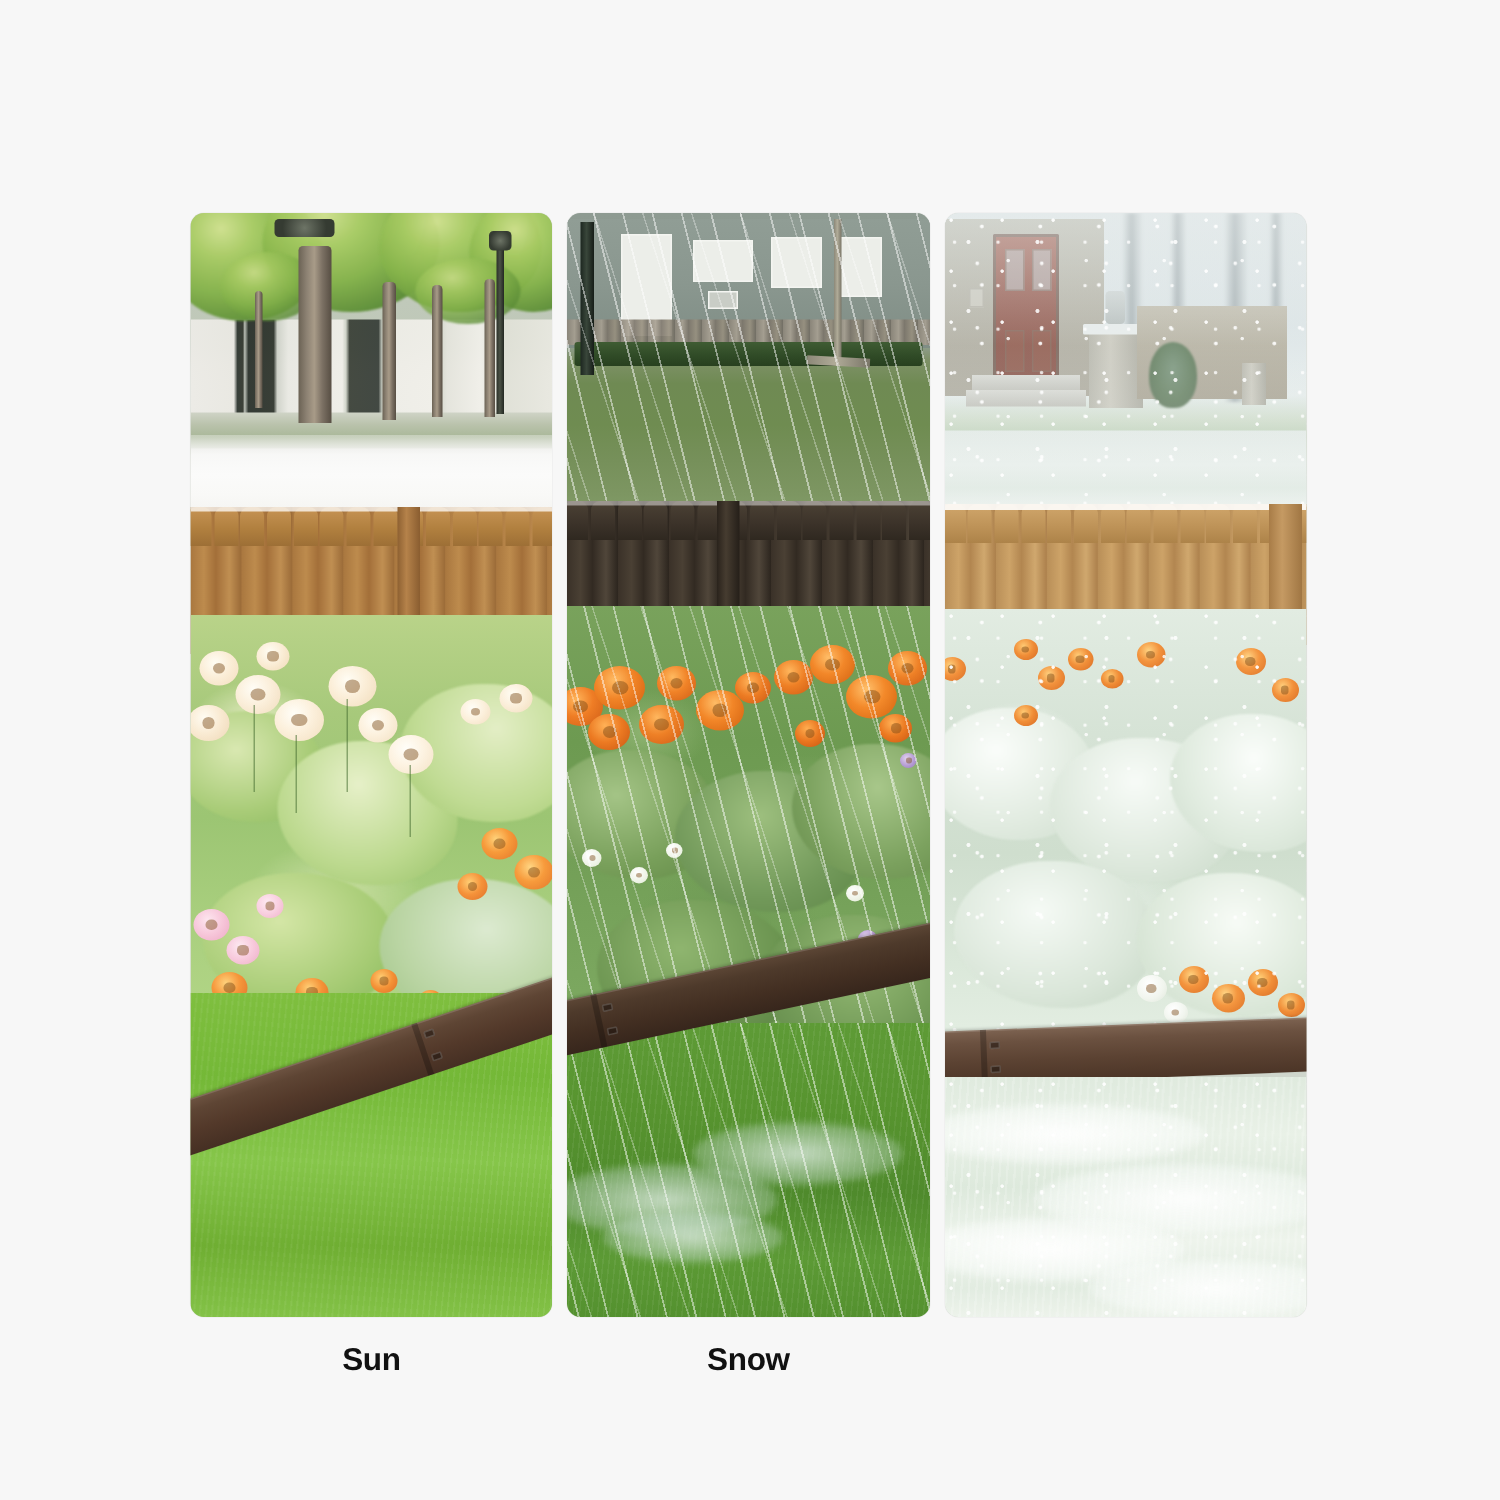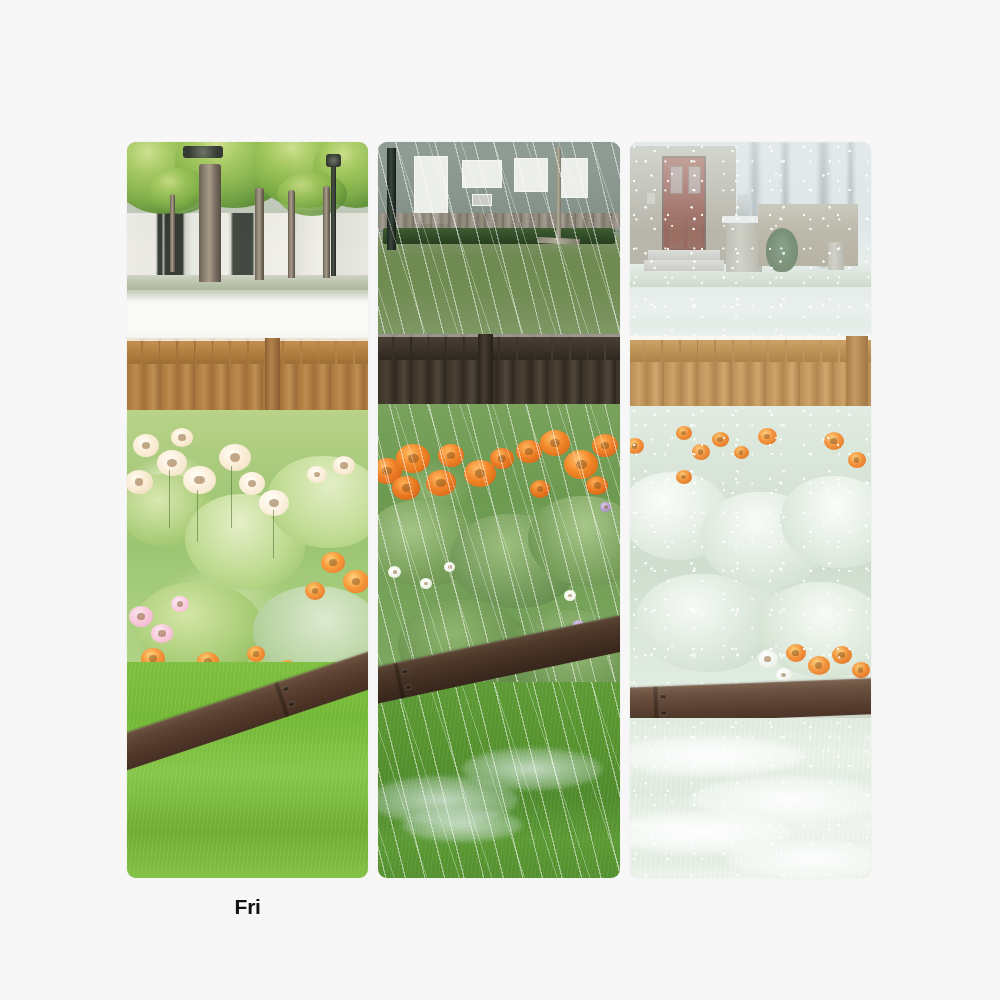--- a/index.html
+++ b/index.html
@@ -731,16 +731,17 @@
         <div class="snow-drift" style="left:60px;  top:58px;  width:200px; height:46px;"></div>
         <div class="snow-drift" style="left:-20px; top:94px;  width:180px; height:42px;"></div>
         <div class="snow-drift" style="left:96px;  top:122px; width:170px; height:38px;"></div>
         <div class="snow-layer"></div>
       </div>
     </div>
 
   </div>
 
   <div class="labels">
-    <div class="label">Fri</div>
+    <div class="label">Sun</div>
+    <div class="label">Snow</div>
   </div>
 
 </div>
 
 </body></html>

